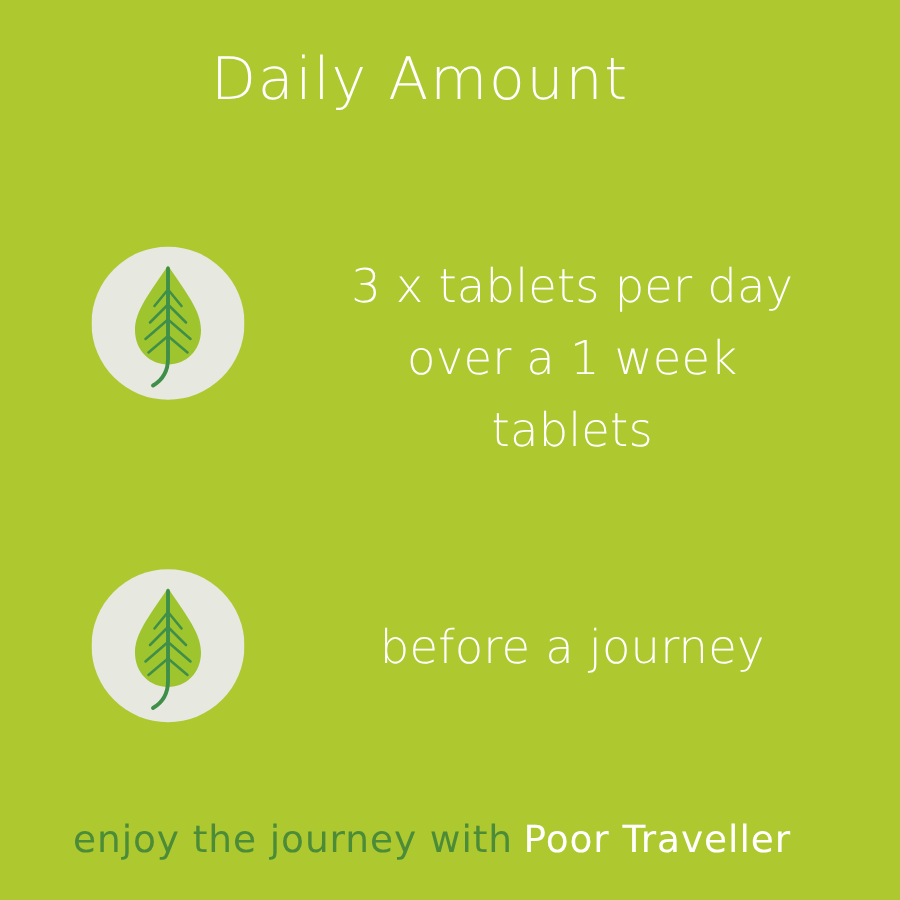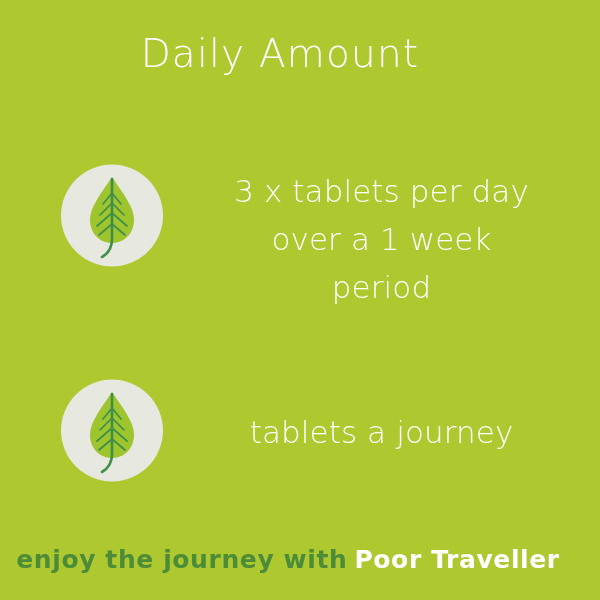--- a/index.html
+++ b/index.html
@@ -91,21 +91,21 @@
 
   
   #footer {
     position: absolute;
     left: 0;
     top: 543px;
     width: 576px;
     text-align: center;
     font-family: "DejaVu Sans", sans-serif;
     font-size: 25px;
-    font-weight: 700;
+    font-weight: 400;
     letter-spacing: 0.6px;
     line-height: 34px;
     white-space: nowrap;
     -webkit-font-smoothing: antialiased;
   }
   #footer .tagline { color: #4c8c38; }
   #footer .brand  { color: #ffffff; margin-left: 7px; }
 </style>
 </head>
 <body>
@@ -124,40 +124,40 @@
           <path d="M51 30 L42 41 M51 30 L60 41" fill="none" stroke="#3f8f4a" stroke-width="1.7" stroke-linecap="round"></path>
           <path d="M51 40 L39 52 M51 40 L63 52" fill="none" stroke="#3f8f4a" stroke-width="1.7" stroke-linecap="round"></path>
           <path d="M51 50 L36 63 M51 50 L66 63" fill="none" stroke="#3f8f4a" stroke-width="1.7" stroke-linecap="round"></path>
           <path d="M51 61 L38 72 M51 61 L64 72" fill="none" stroke="#3f8f4a" stroke-width="1.7" stroke-linecap="round"></path>
         </svg>
       </div>
     </div>
     <div class="row-text">
       <span class="line">3 x tablets per day</span>
       <span class="line">over a 1 week</span>
-      <span class="line">period</span>
+      <span class="line">tablets</span>
     </div>
   </div>
 
   <div class="row" id="row-2">
     <div class="icon-wrap">
       <div class="leaf-badge">
         <svg viewBox="0 0 102 105" xmlns="http://www.w3.org/2000/svg" aria-hidden="true">
           <circle cx="51" cy="52.5" r="51" fill="#e7e8e0"></circle>
           <path d="M51 14 C63 32 73 44 73 57 C73 70.5 63.2 80 51 80 C38.8 80 29 70.5 29 57 C29 44 39 32 51 14 Z" fill="#9ec42e"></path>
           <path d="M51 16 C51 40 51 62 51 76 C51 84 48 90 41 94" fill="none" stroke="#3f8f4a" stroke-width="2.6" stroke-linecap="round"></path>
           <path d="M51 30 L42 41 M51 30 L60 41" fill="none" stroke="#3f8f4a" stroke-width="1.7" stroke-linecap="round"></path>
           <path d="M51 40 L39 52 M51 40 L63 52" fill="none" stroke="#3f8f4a" stroke-width="1.7" stroke-linecap="round"></path>
           <path d="M51 50 L36 63 M51 50 L66 63" fill="none" stroke="#3f8f4a" stroke-width="1.7" stroke-linecap="round"></path>
           <path d="M51 61 L38 72 M51 61 L64 72" fill="none" stroke="#3f8f4a" stroke-width="1.7" stroke-linecap="round"></path>
         </svg>
       </div>
     </div>
     <div class="row-text">
-      <span class="line">tablets a journey</span>
+      <span class="line">before a journey</span>
     </div>
   </div>
 
   <div id="footer">
     <span class="tagline">enjoy the journey with</span><span class="brand">Poor Traveller</span>
   </div>
 
 </div>
 
 </body></html>

